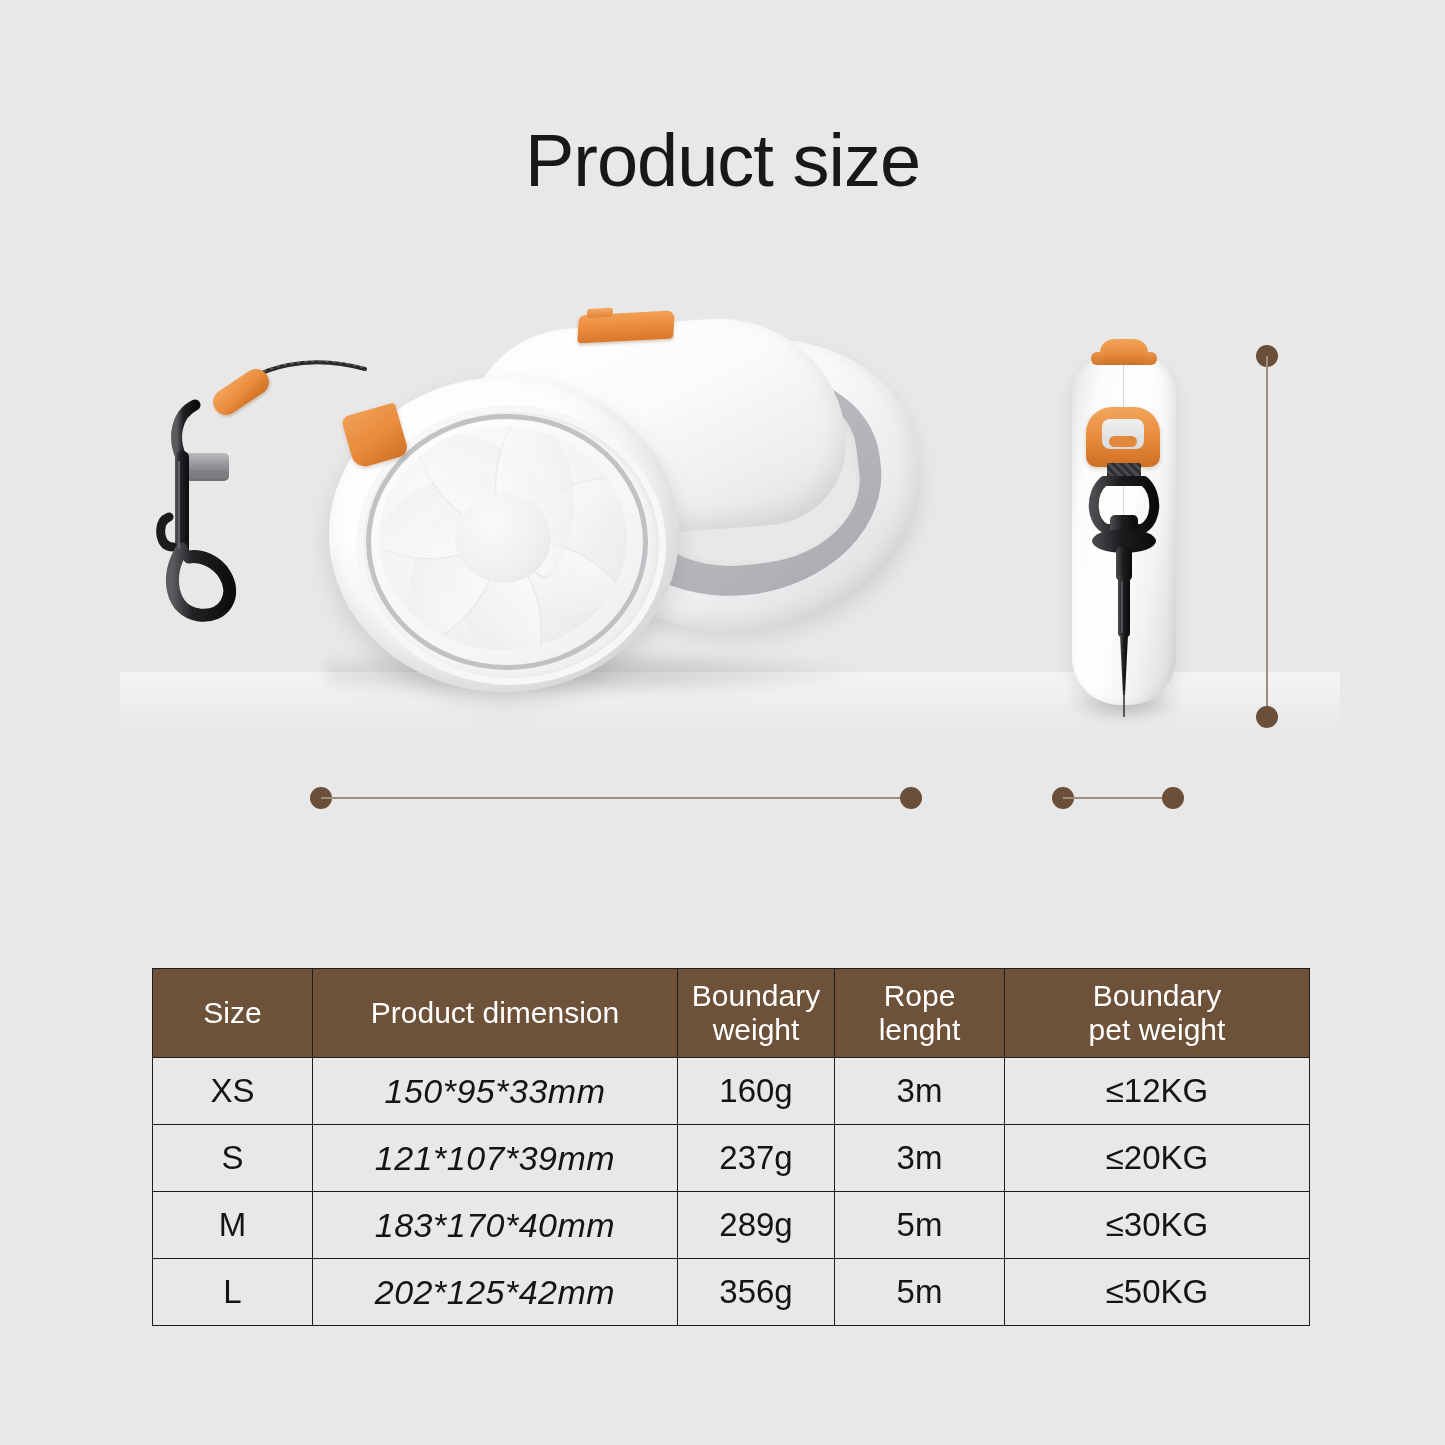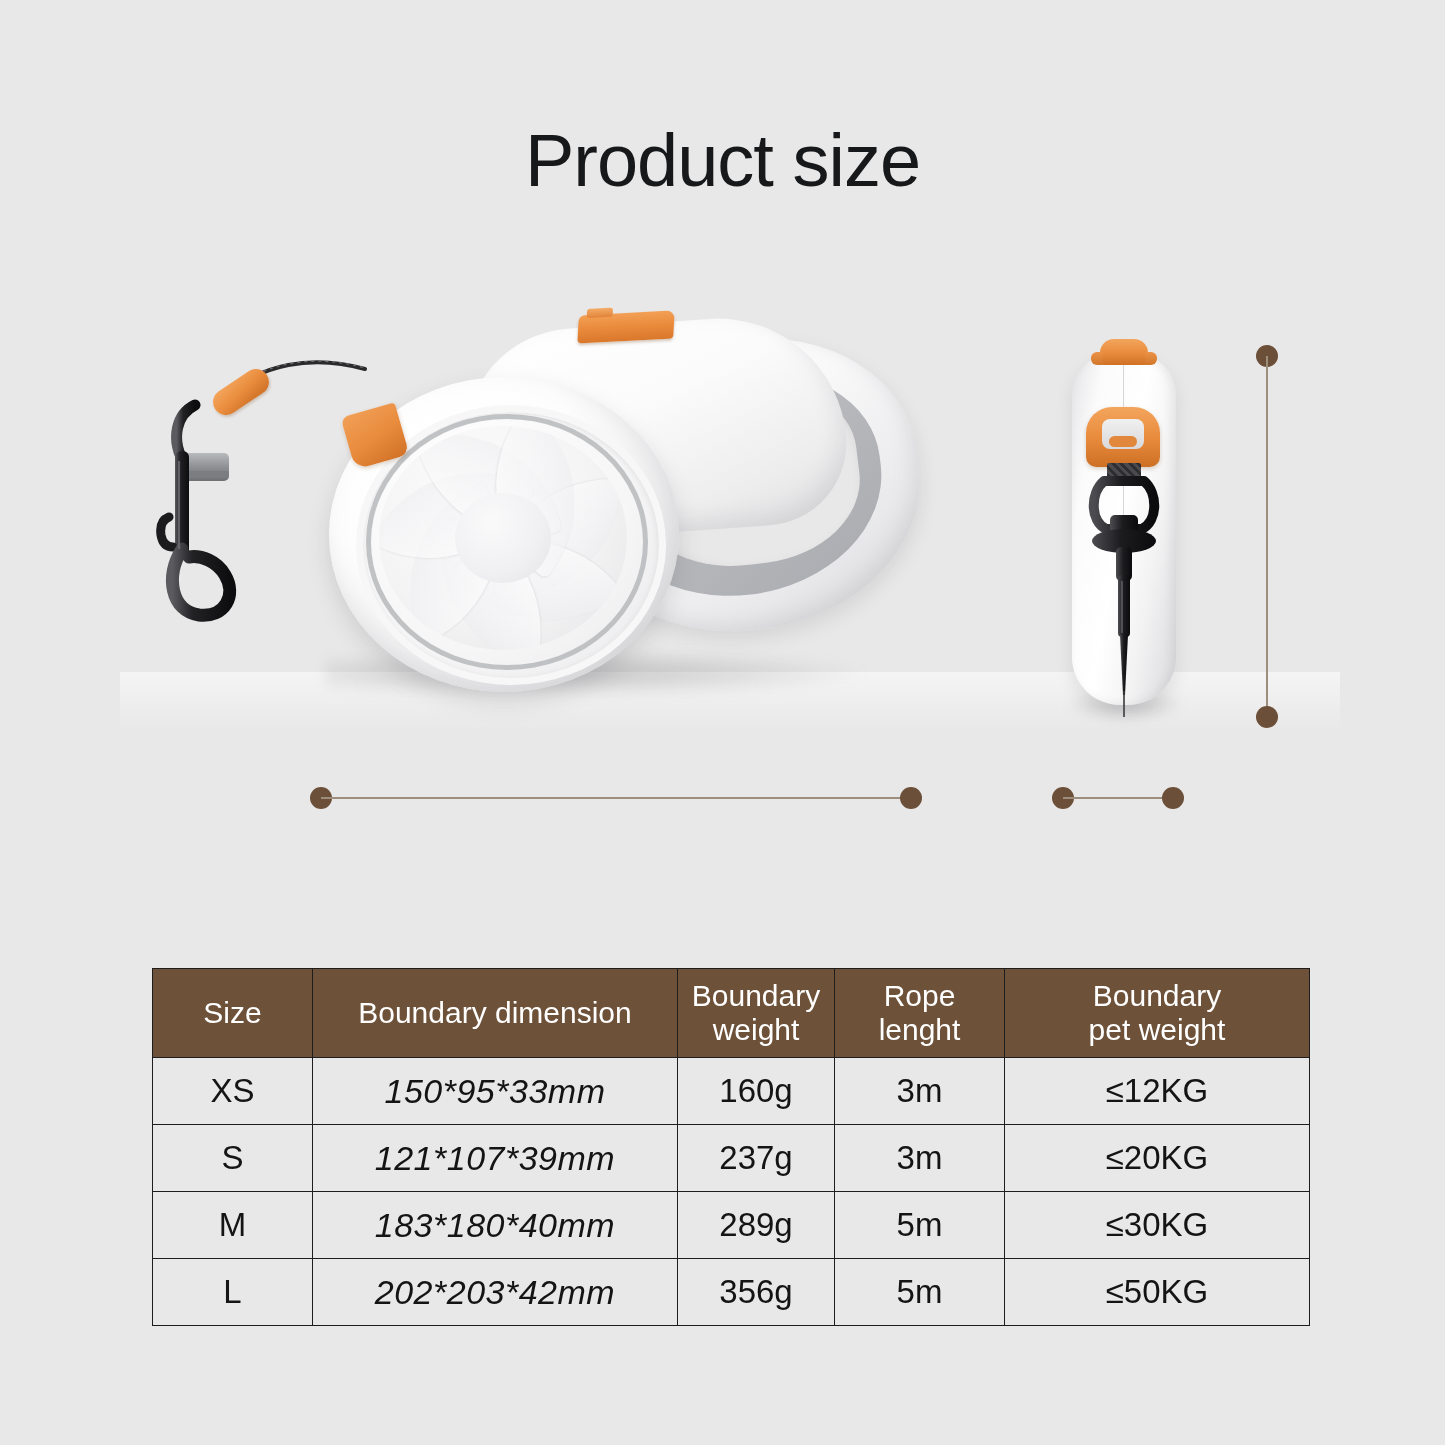--- a/index.html
+++ b/index.html
@@ -551,21 +551,21 @@
       <col class="col-weight">
       <col class="col-rope">
       <col class="col-pet">
   </colgroup>
   <thead>
     <tr>
       <th>
         <span>Size</span>
       </th>
       <th>
-        <span>Boundary dimension</span>
+        <span>Product dimension</span>
       </th>
       <th>
         <span>Boundary</span><br>
         <span>weight</span>
       </th>
       <th>
         <span>Rope</span><br>
         <span>lenght</span>
       </th>
       <th>
@@ -584,26 +584,26 @@
     </tr>
     <tr>
       <td>S</td>
       <td class="dim-cell">121*107*39mm</td>
       <td>237g</td>
       <td>3m</td>
       <td>≤20KG</td>
     </tr>
     <tr>
       <td>M</td>
-      <td class="dim-cell">183*180*40mm</td>
+      <td class="dim-cell">183*170*40mm</td>
       <td>289g</td>
       <td>5m</td>
       <td>≤30KG</td>
     </tr>
     <tr>
       <td>L</td>
-      <td class="dim-cell">202*203*42mm</td>
+      <td class="dim-cell">202*125*42mm</td>
       <td>356g</td>
       <td>5m</td>
       <td>≤50KG</td>
     </tr>
   </tbody>
 </table>
 
 </body></html>

